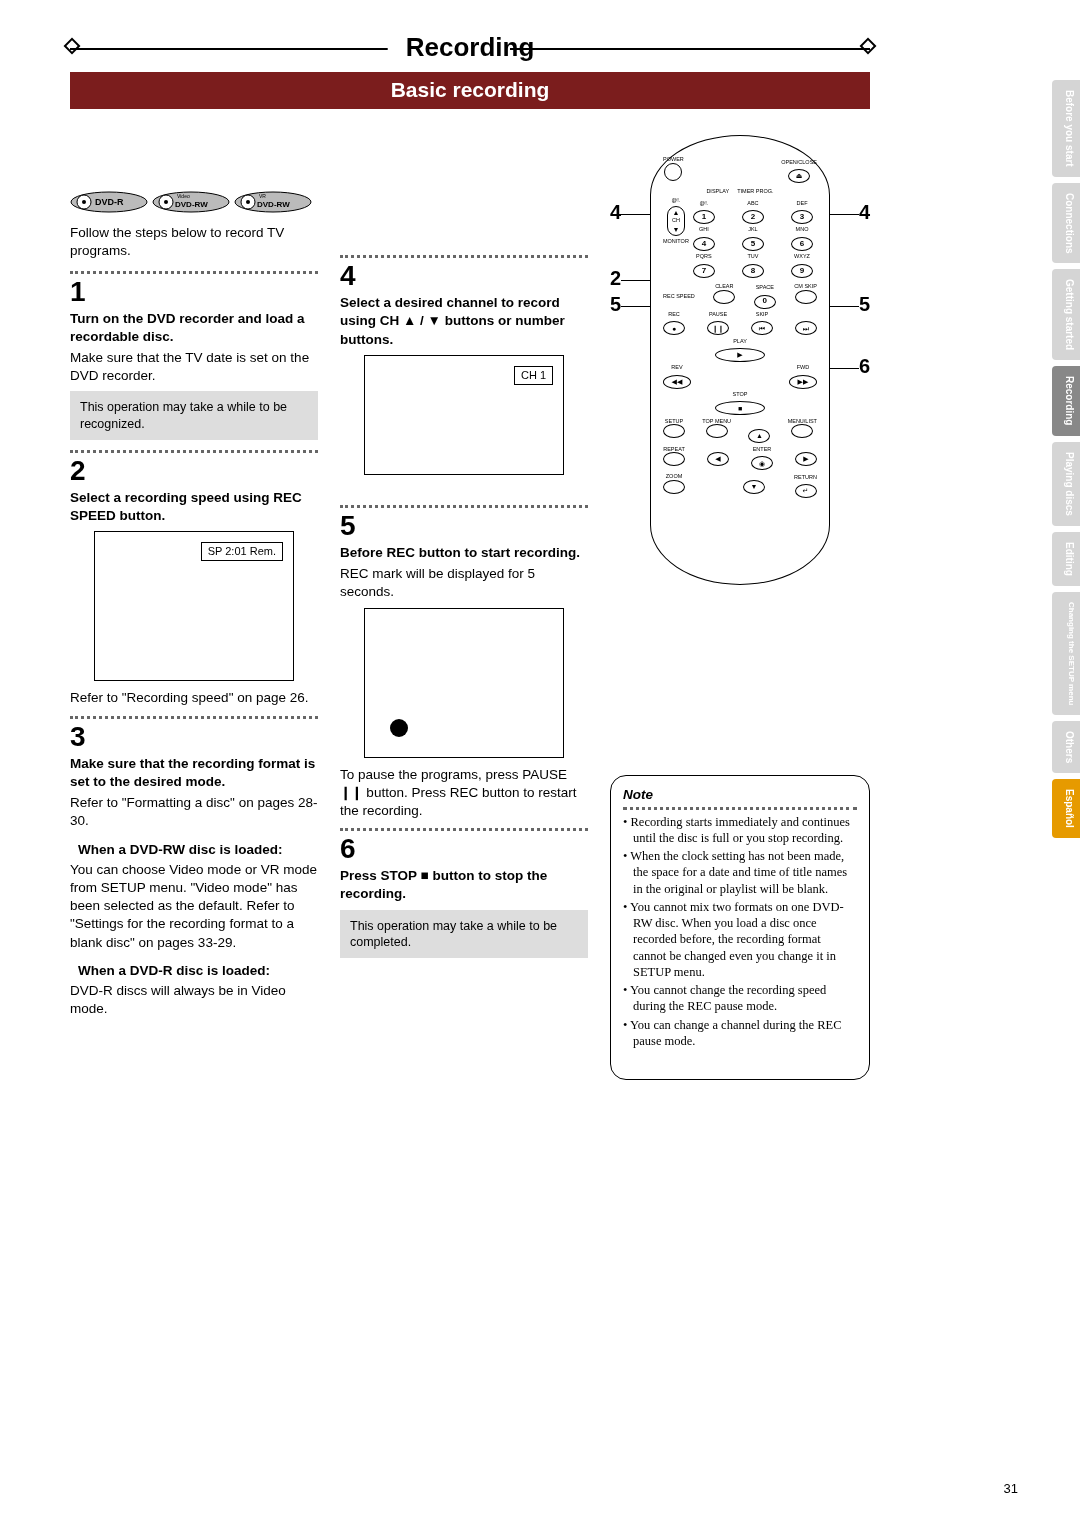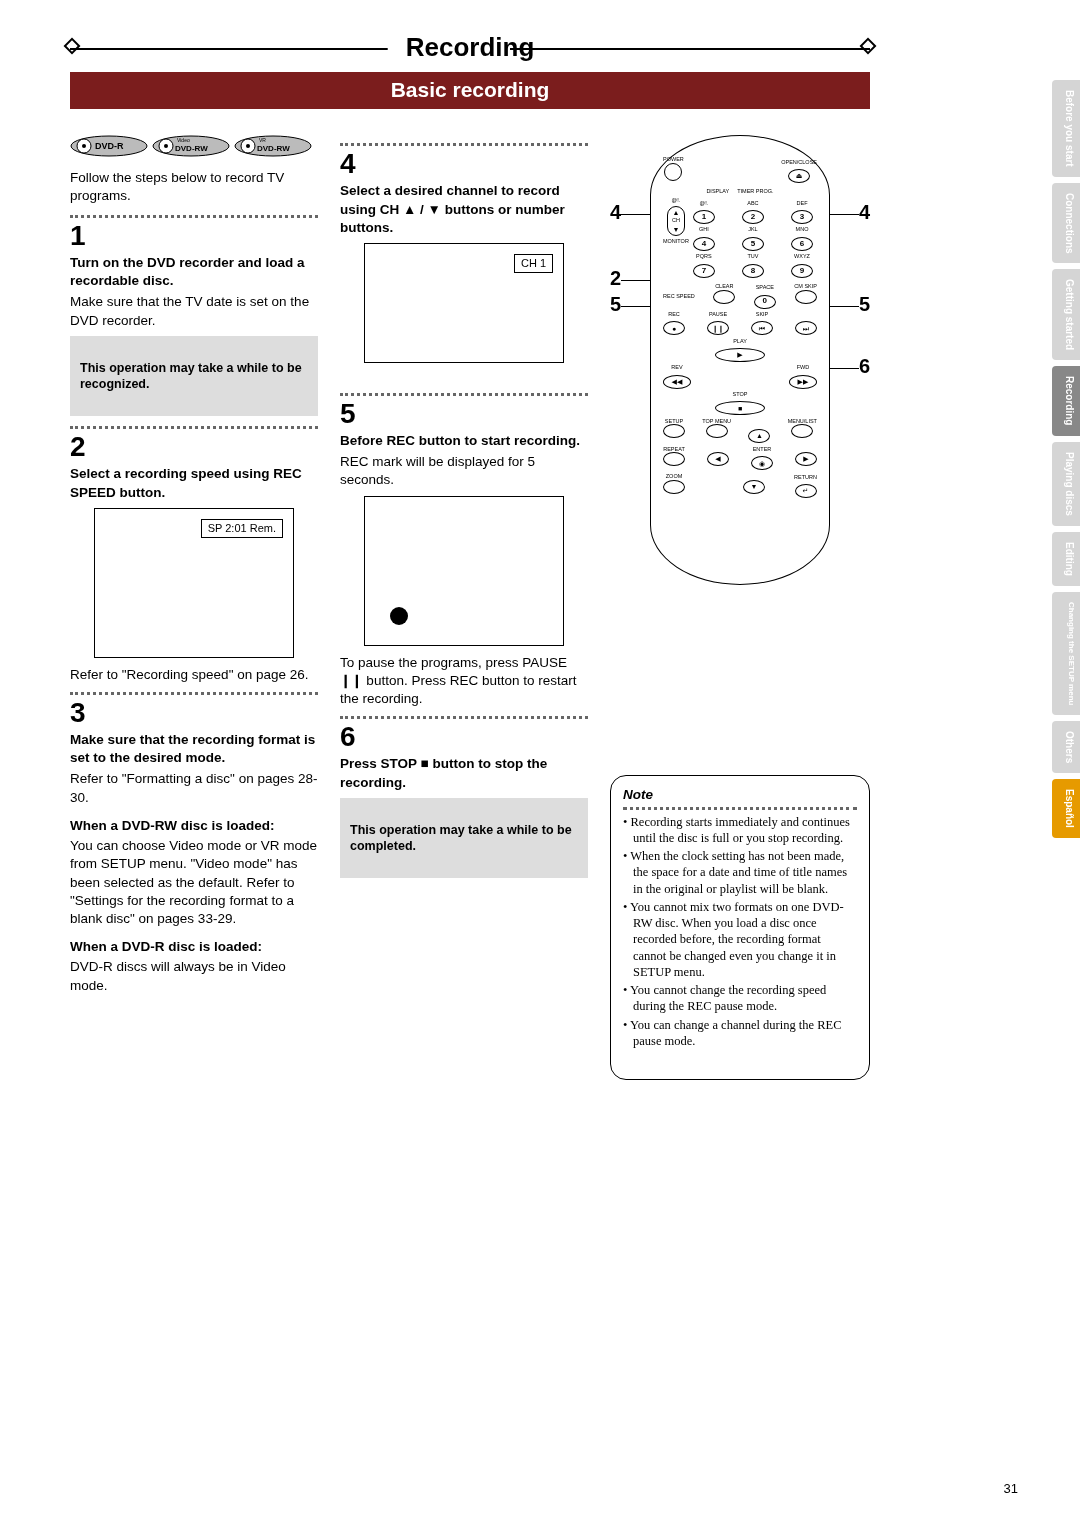--- a/index.html
+++ b/index.html
@@ -7,35 +7,35 @@
   .page { padding: 30px 50px 30px 70px; width: 920px; }
   .title-wrap { position: relative; height: 36px; margin-bottom: 6px; }
   .title-wrap .line { position: absolute; top: 50%; height: 2px; background: #000; }
   .title-wrap .line.left { left: 0; right: 55%; }
   .title-wrap .line.right { left: 55%; right: 0; }
   .title-wrap h1 { position: absolute; left: 50%; transform: translateX(-50%); background: #fff; padding: 0 18px; font-size: 26px; font-weight: bold; }
   .title-wrap .diamond { position:absolute; width:12px; height:12px; border:2px solid #000; transform: rotate(45deg); top: calc(50% - 8px); }
   .title-wrap .diamond.l { left:-4px; }
   .title-wrap .diamond.r { right:-4px; }
   .subtitle-bar { background: #7b1d1d; color: #fff; text-align: center; font-weight: bold; font-size: 21px; padding: 4px 0 5px; margin-bottom: 26px; }
-  .cols { display: flex; gap: 22px; }
+  .cols { display: flex; gap: 22px; align-items: center; }
   .col { flex: 1 1 0; }
   .col.narrow { flex: 0 0 260px; }
   .disc-badge { display:inline-block; }
   .disc-badge svg { width: 78px; height: 22px; }
   .intro { margin: 6px 0 10px; }
   .dot-rule { border: none; border-top: 3px dotted #666; margin: 8px 0 4px; height:0; }
   .stepnum { font-size: 28px; font-weight: bold; margin: 0 0 4px; line-height:1; }
   .step-title { font-weight: bold; margin-bottom: 3px; }
   .step-body { margin-bottom: 6px; }
-  .gray-note { background: #ddd; padding: 24px 10px; font-weight: bold; font-size: 12.5px; line-height:1.3; margin: 6px 0 10px; }
+  .gray-note { background: #ddd; padding: 8px 10px; font-weight: normal; font-size: 12.5px; line-height:1.3; margin: 6px 0 10px; }
   .tv-box { border: 1px solid #000; width: 200px; height: 150px; margin: 6px auto 8px; position: relative; }
   .tv-box.short { height: 120px; }
   .tv-box .overlay { position:absolute; top:10px; right:10px; border:1px solid #000; font-size:11px; padding:1px 6px; }
-  .sub-head { font-weight: bold; margin: 10px 0 2px; }
+  .sub-head { font-weight: bold; margin: 10px 8px 2px; }
   .note-box { border: 1.5px solid #000; border-radius: 16px; padding: 10px 12px 28px; margin-top: 6px; }
   .note-box .note-title { font-style: italic; font-weight: bold; display:inline-block; border-bottom: 3px dotted #666; padding-bottom:2px; margin-bottom:4px; width:100%; }
   .note-box ul { list-style: none; padding-left: 0; font-family: Liberation Serif, serif; }
   .note-box li { padding-left: 10px; text-indent: -10px; margin-bottom: 2px; font-size: 12.5px; line-height:1.3;}
   .note-box li::before { content: "• "; }
   .side-tabs { position: absolute; right: 0; top: 80px; width: 28px; display:flex; flex-direction:column; gap:6px; }
   .tab { writing-mode: vertical-rl; text-orientation: mixed; font-size: 10px; padding: 10px 4px; text-align:center; border-radius: 4px 0 0 4px; font-weight:bold; }
   .tab.light { background: #d5d5d5; color: #fff; }
   .tab.dark { background: #888; color: #fff; }
   .tab.orange { background: #E69A00; color:#fff; }

